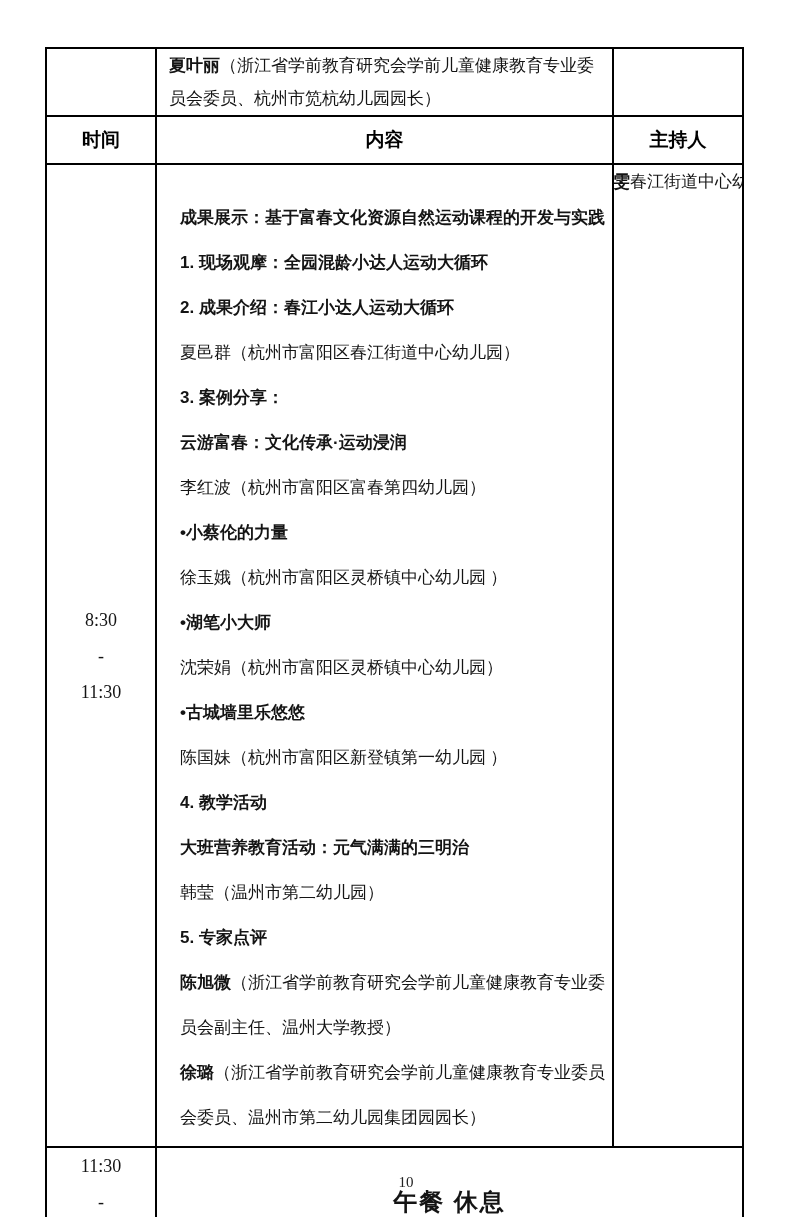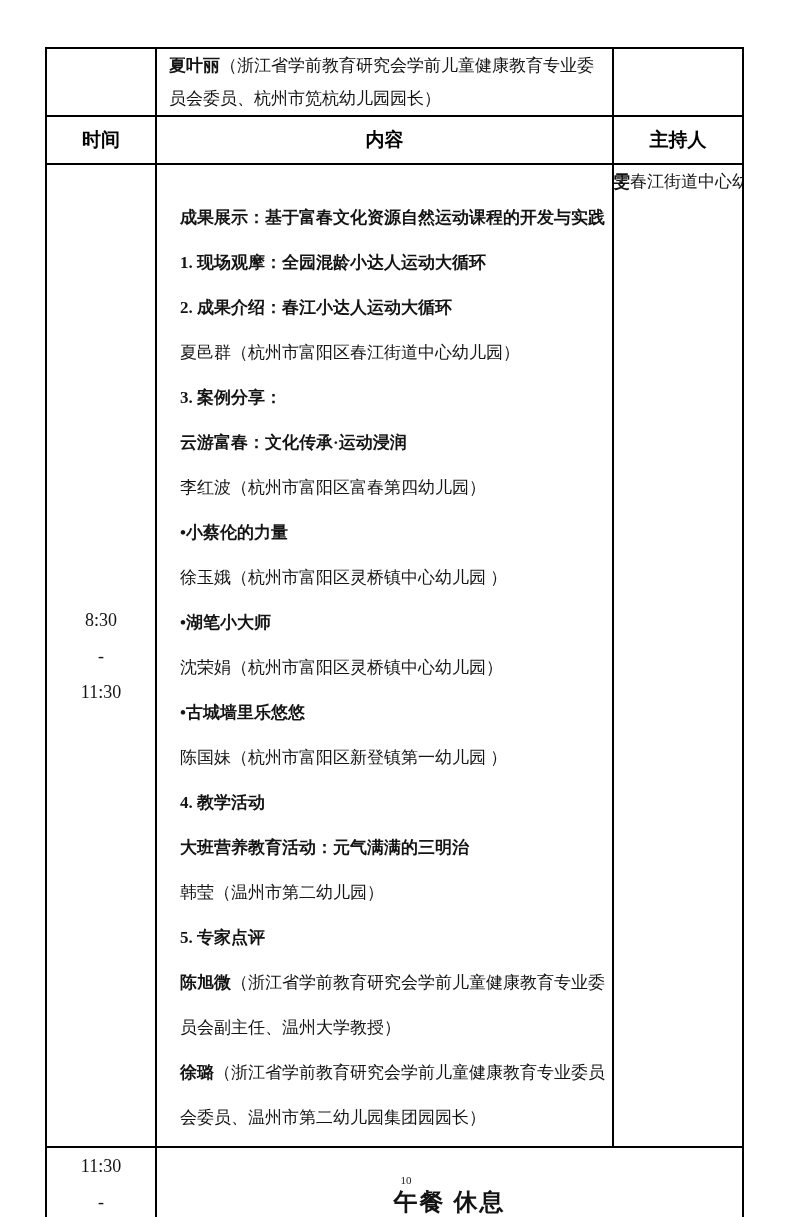--- a/index.html
+++ b/index.html
@@ -15,21 +15,21 @@
   }
   td { border:2px solid #000; vertical-align:middle; padding:0; overflow:hidden; }
 
   
   tr.row-cont td   { height:64px; }
   tr.row-title td  { height:114px; }
   tr.row-head td   { height:46px; }
   tr.row-main td   { height:775px; }
   tr.row-lunch td  { height:101px; }
 
-  .bseg { font-weight:bold; font-family:Liberation Serif, serif; }
+  .bseg { font-weight:bold; font-family:Liberation Sans, sans-serif; }
 
   
   .cont-cell { padding:0 8px 0 12px; vertical-align:top; }
   .cont-cell p { margin:0; font-size:17px; line-height:33px; white-space:nowrap; }
 
   
   .title-cell { text-align:center; }
   .title-cell span {
     font-family:"Liberation Sans", sans-serif; font-weight:bold;
     font-size:21px; letter-spacing:1px; color:#000;
@@ -55,21 +55,21 @@
   .host-cell { padding:0 4px 0 10px; }
   .host-cell .hstack { display:flex; flex-direction:row; justify-content:center; height:100%; padding-bottom:16px; box-sizing:border-box; }
   .host-cell p { margin:0; font-size:17px; line-height:34px; white-space:nowrap; }
 
   
   .lunch-cell { text-align:center; }
   .lunch-cell span { font-size:24px; letter-spacing:2px; }
 
   .page-number {
     position:absolute; left:45px; top:1174px; width:722px;
-    text-align:center; font-size:11px; color:#222;
+    text-align:center; font-size:15px; color:#222;
   }
 </style>
 </head>
 <body>
 
 <div class="page">
   <table class="schedule">
     <colgroup>
       <col style="width:110px">
       <col style="width:457px">

